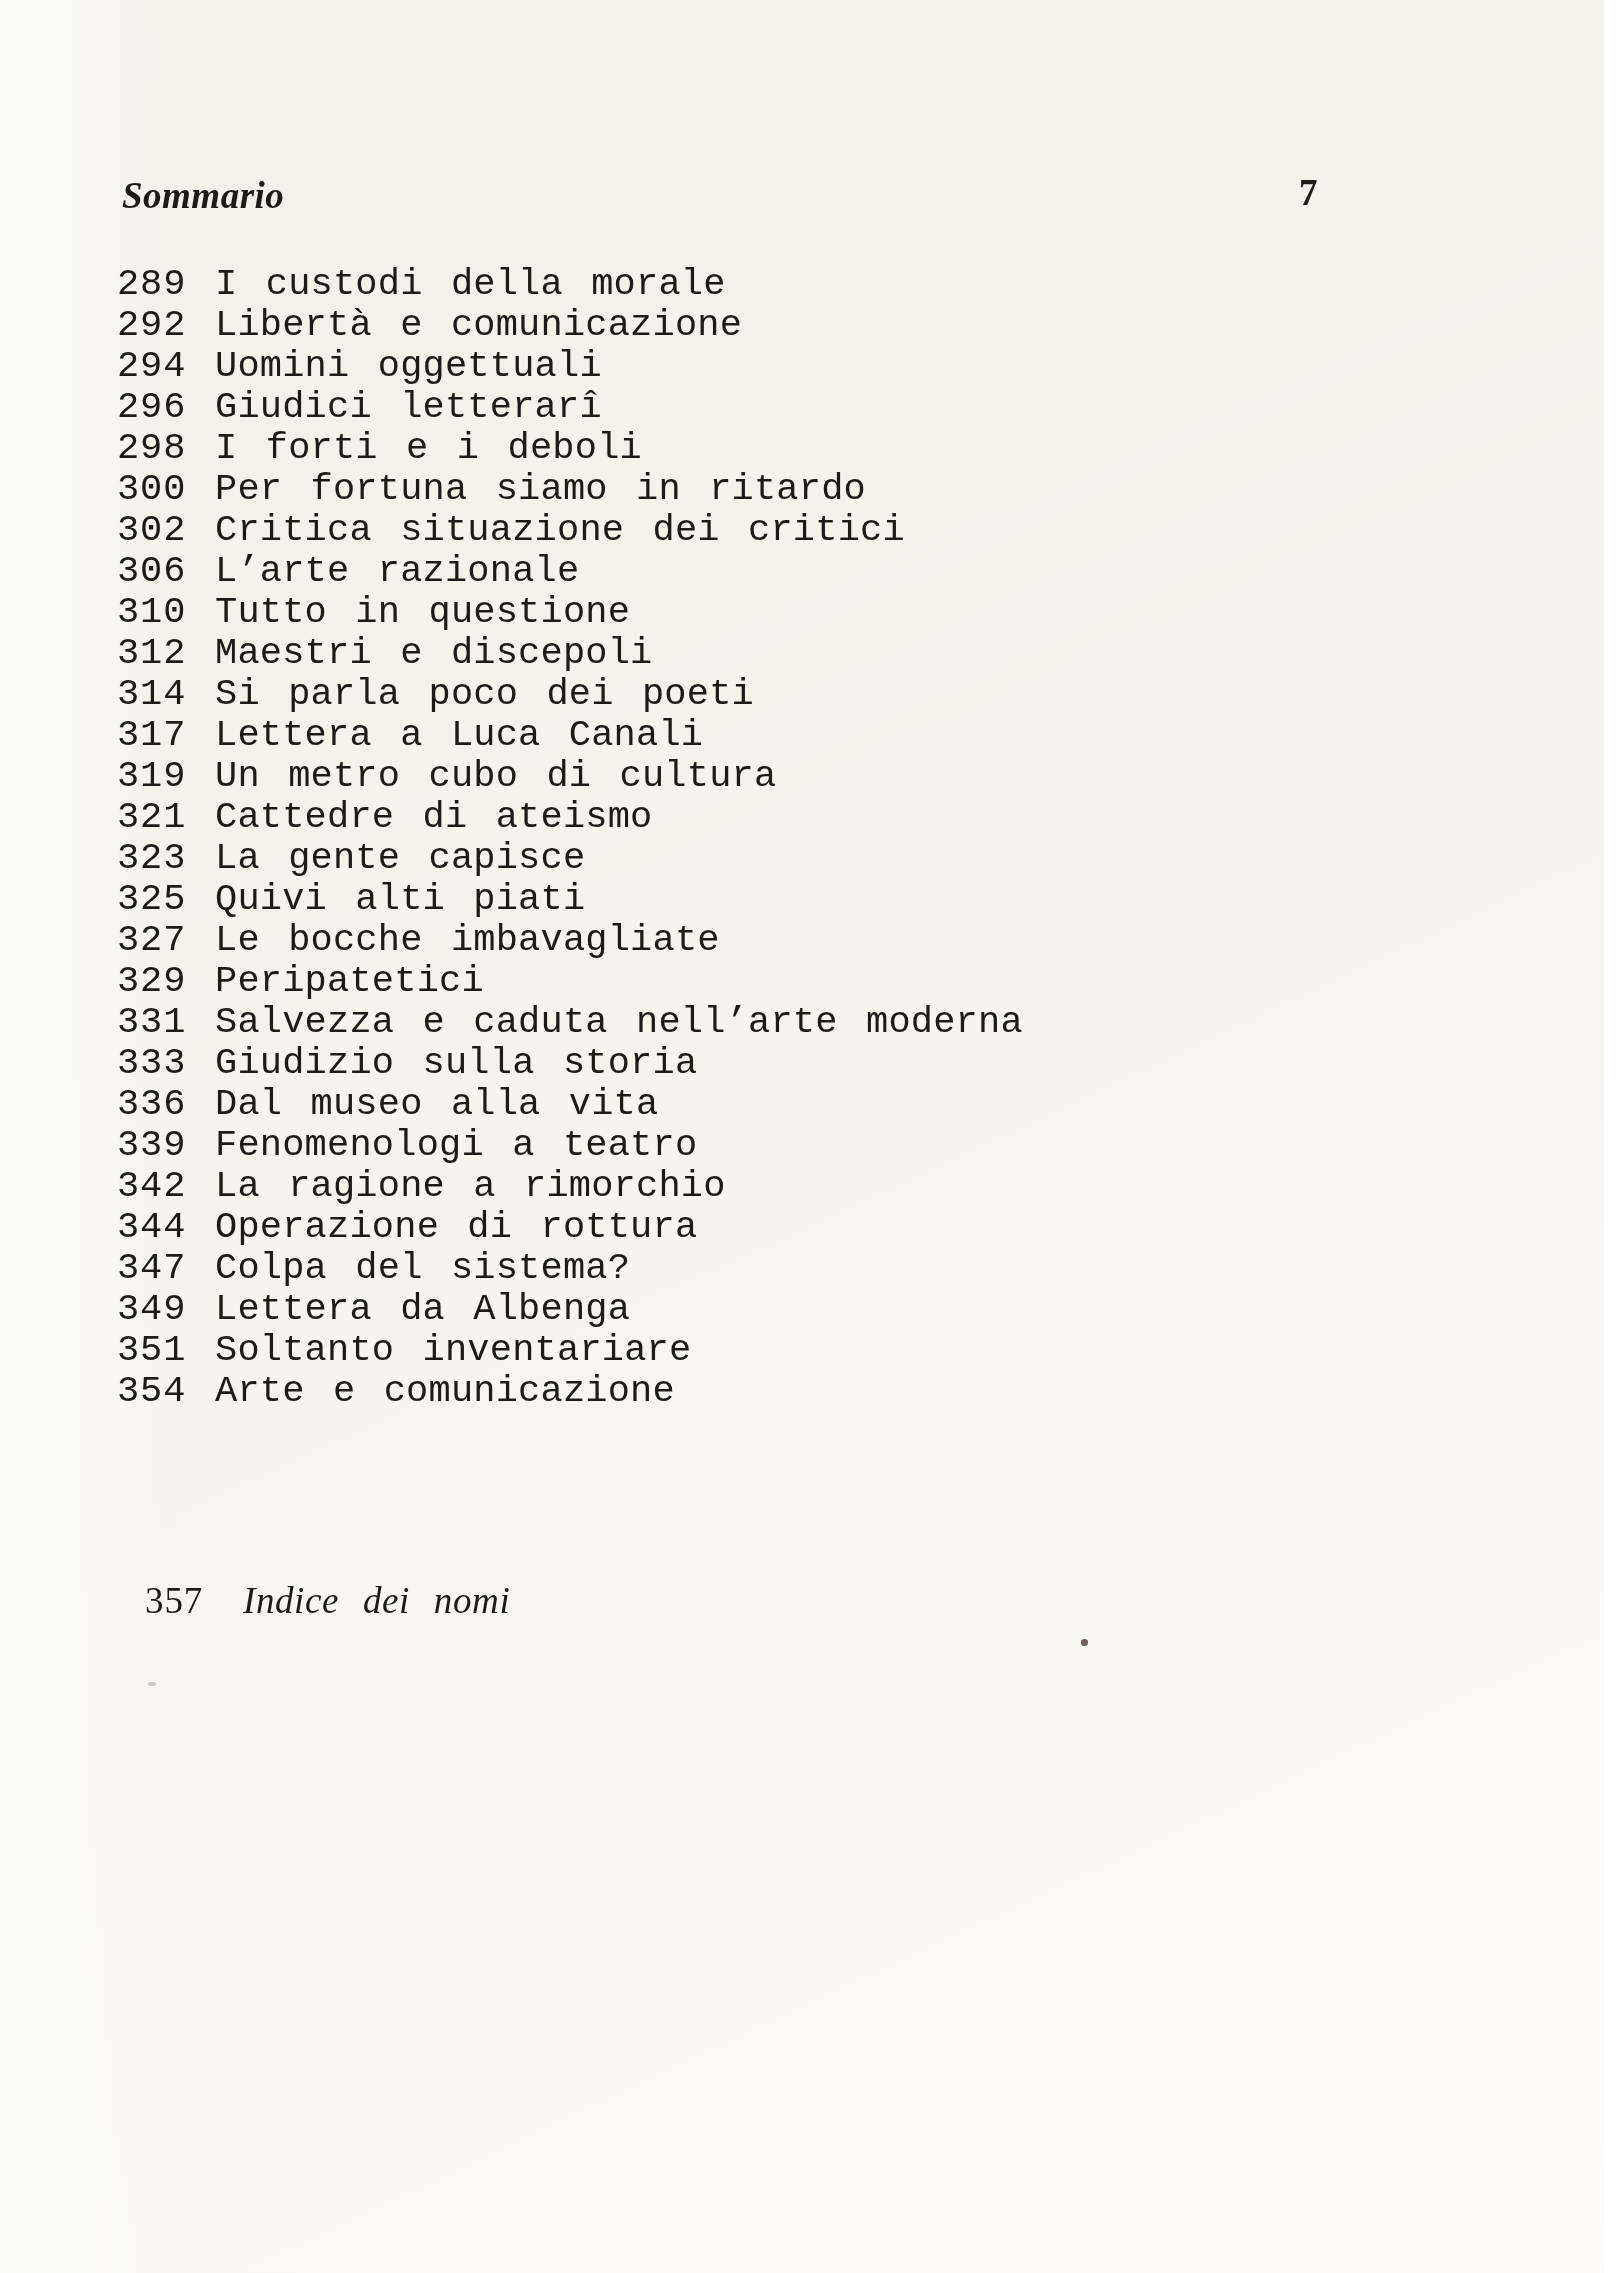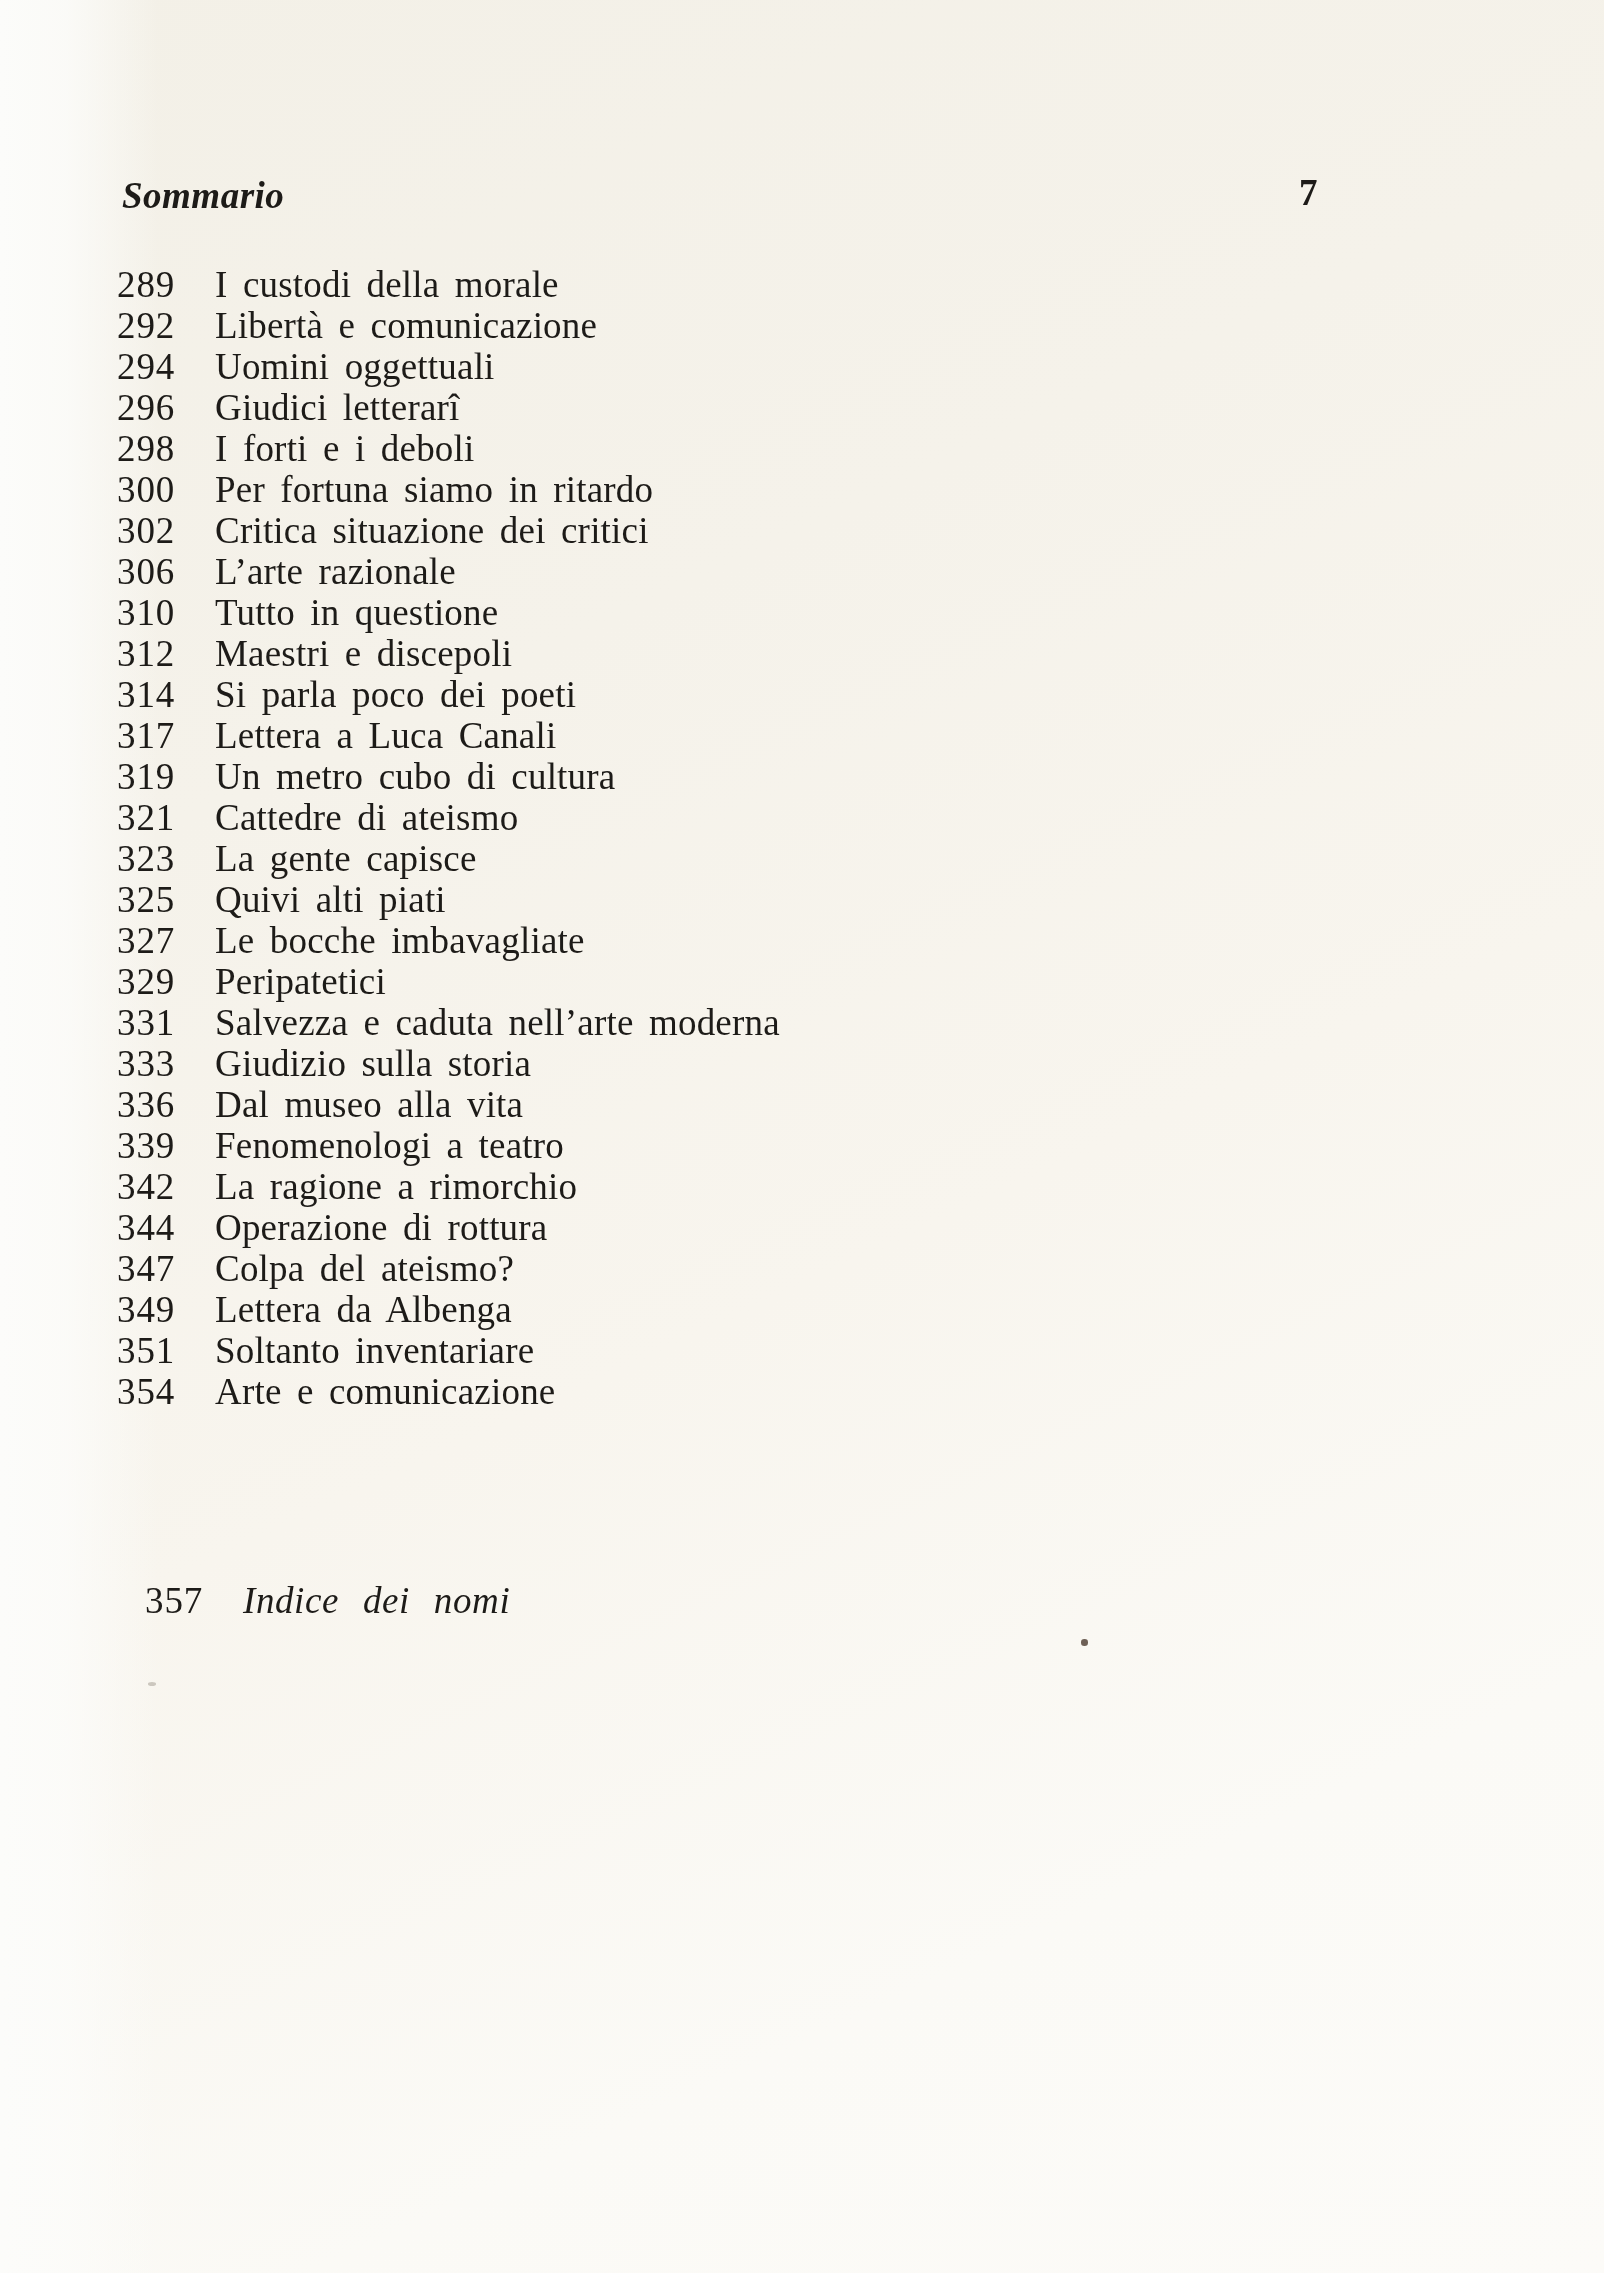--- a/index.html
+++ b/index.html
@@ -38,20 +38,21 @@
     left: 117px;
     top: 264px;
     width: 1218px;
   }
   .toc-row {
     display: flex;
     align-items: baseline;
     height: 41px;
     line-height: 41px;
     font-size: 37px;
+    font-family: Liberation Mono, monospace;
   }
   .toc-row .num {
     width: 98px;
     flex: 0 0 98px;
     letter-spacing: 0.9px;
   }
   .toc-row .title {
     word-spacing: 0.16em;
     letter-spacing: 0.2px;
   }
@@ -223,21 +224,21 @@
       <span class="title">La ragione a rimorchio</span>
     </div>
 
     <div class="toc-row">
       <span class="num">344</span>
       <span class="title">Operazione di rottura</span>
     </div>
 
     <div class="toc-row">
       <span class="num">347</span>
-      <span class="title">Colpa del ateismo?</span>
+      <span class="title">Colpa del sistema?</span>
     </div>
 
     <div class="toc-row">
       <span class="num">349</span>
       <span class="title">Lettera da Albenga</span>
     </div>
 
     <div class="toc-row">
       <span class="num">351</span>
       <span class="title">Soltanto inventariare</span>

